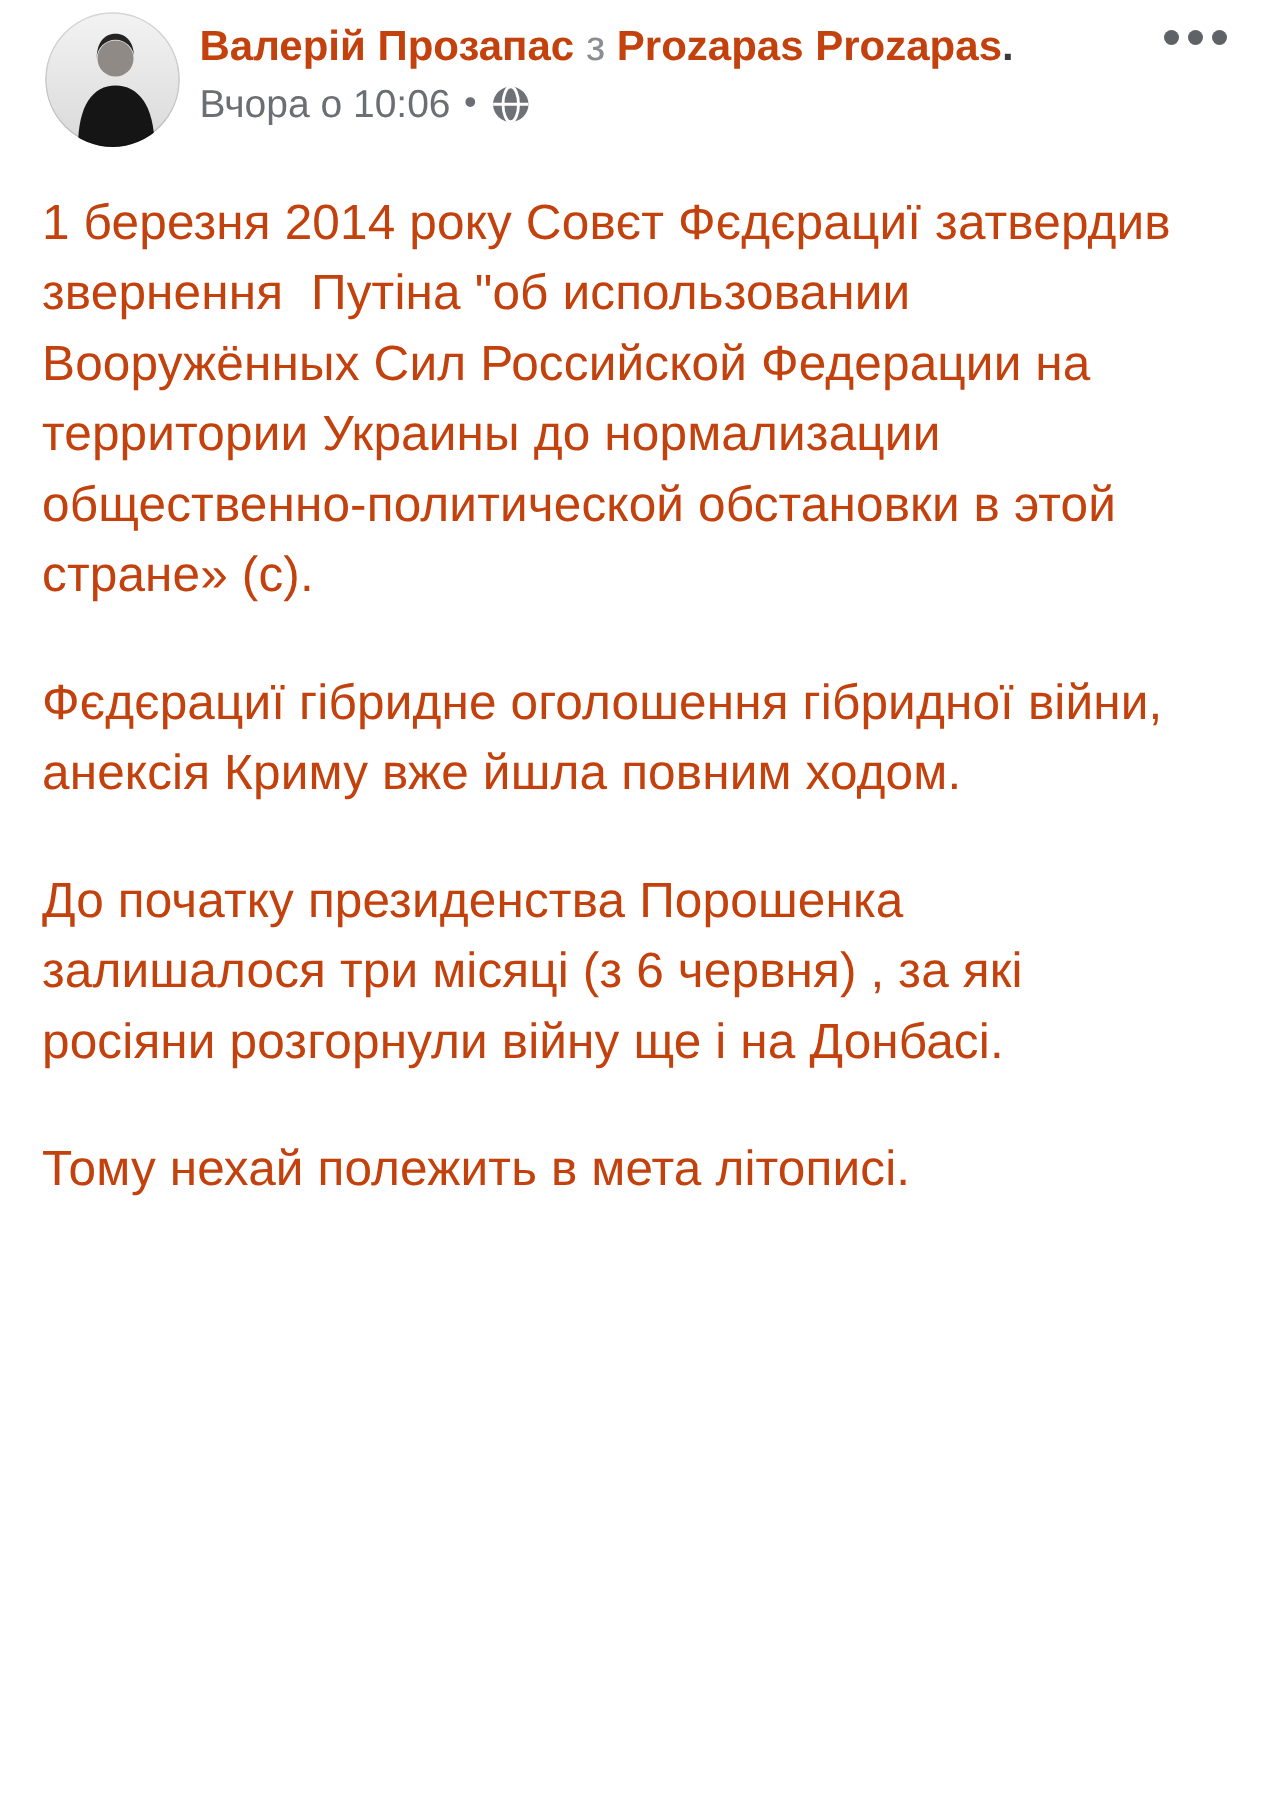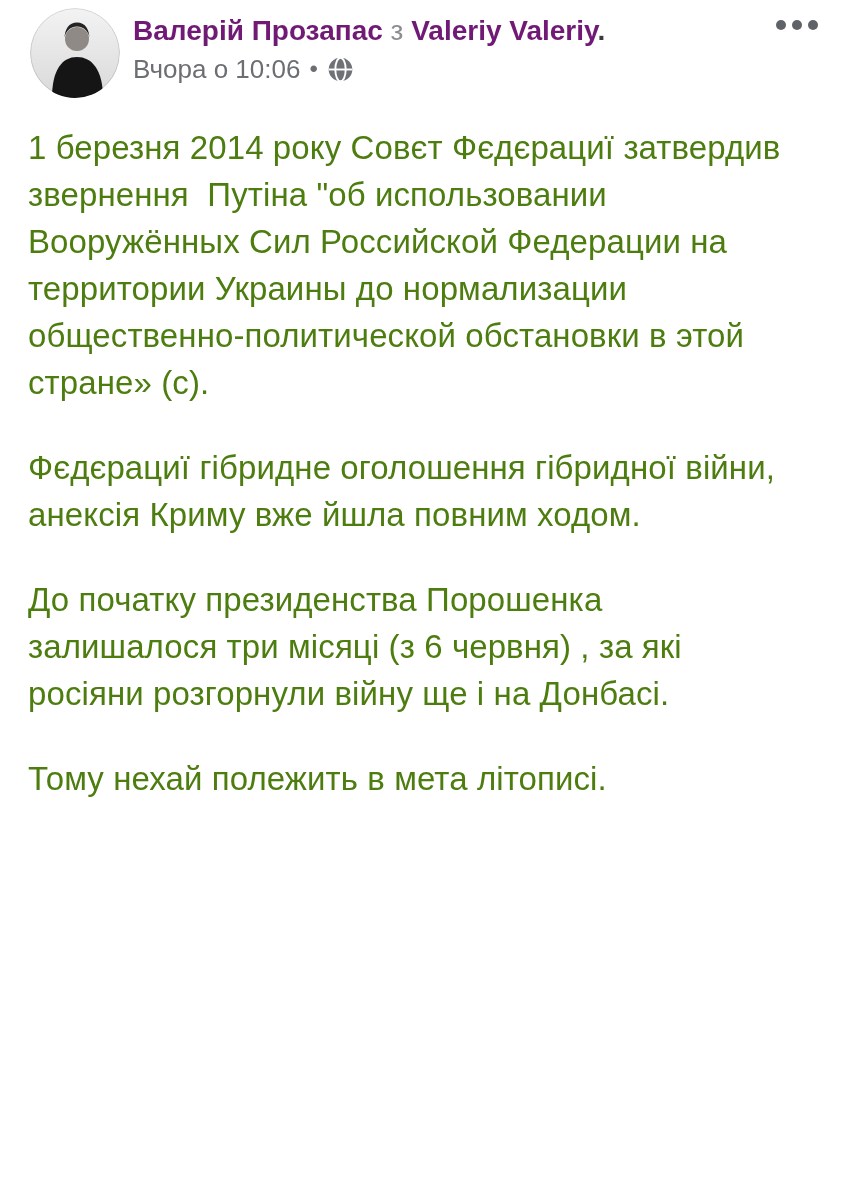--- a/index.html
+++ b/index.html
@@ -28,21 +28,21 @@
     cursor: pointer;
   }
   .avatar svg { display: block; width: 100%; height: 100%; }
   .header-text { margin-left: 13px; padding-top: 5px; min-width: 0; }
   .author-line {
     font-size: 28px;
     line-height: 36px;
     color: #1c1c1c;
     white-space: nowrap;
   }
-  .author-name { font-weight: bold; color: #701a75; cursor: pointer; }
+  .author-name { font-weight: bold; color: #c2410c; cursor: pointer; }
   .connector { font-weight: normal; color: #8a8d91; }
   .name-suffix { font-weight: bold; color: #3a3a3a; }
   .meta-line {
     margin-top: 4px;
     display: flex;
     align-items: center;
     font-size: 26px;
     line-height: 32px;
     color: #6b6e72;
     text-align: right;
@@ -62,21 +62,21 @@
     width: 10px; height: 10px;
     border-radius: 50%;
     background: #5f6368;
   }
 
   
   .post-body {
     padding: 26px 24px 0 28px;
     font-size: 33px;
     line-height: 47px;
-    color: #4d7c0f;
+    color: #c2410c;
     letter-spacing: 0.1px;
   }
   .post-body p {
     margin: 0 0 38px 0;
     white-space: pre-wrap;
   }
 </style>
 </head>
 <body>
 
@@ -97,21 +97,21 @@
         <path d="M34.5 31 a12.5 12.5 0 0 1 25 0 c0 -10 -4.5 -16.5 -12.5 -16.5 s-12.5 6.5 -12.5 16.5 z" fill="#242424"></path>
         <path d="M22 90 C22 62 32 49 47 49 C62 49 73 62 73 90 Z" fill="#151515"></path>
         <circle cx="45" cy="45" r="44.4" fill="none" stroke="rgba(0,0,0,0.12)" stroke-width="1"></circle>
       </svg>
     </div>
 
     <div class="header-text">
       <div class="author-line">
         <span class="author-name">Валерій Прозапас</span>
         <span class="connector">з</span>
-        <span class="author-name">Valeriy Valeriy</span><span class="name-suffix">.</span>
+        <span class="author-name">Prozapas Prozapas</span><span class="name-suffix">.</span>
       </div>
       <div class="meta-line">
         <span>Вчора о 10:06</span>
         <span class="meta-sep">•</span>
         <span class="globe-icon">
           <svg width="27" height="27" viewBox="0 0 24 24" xmlns="http://www.w3.org/2000/svg">
             <circle cx="12" cy="12" r="10.5" fill="#6e7175"></circle>
             <g stroke="#ffffff" stroke-width="1.7" fill="none">
               <ellipse cx="12" cy="12" rx="4.6" ry="10.4"></ellipse>
               <path d="M1.6 12 h20.8"></path>

